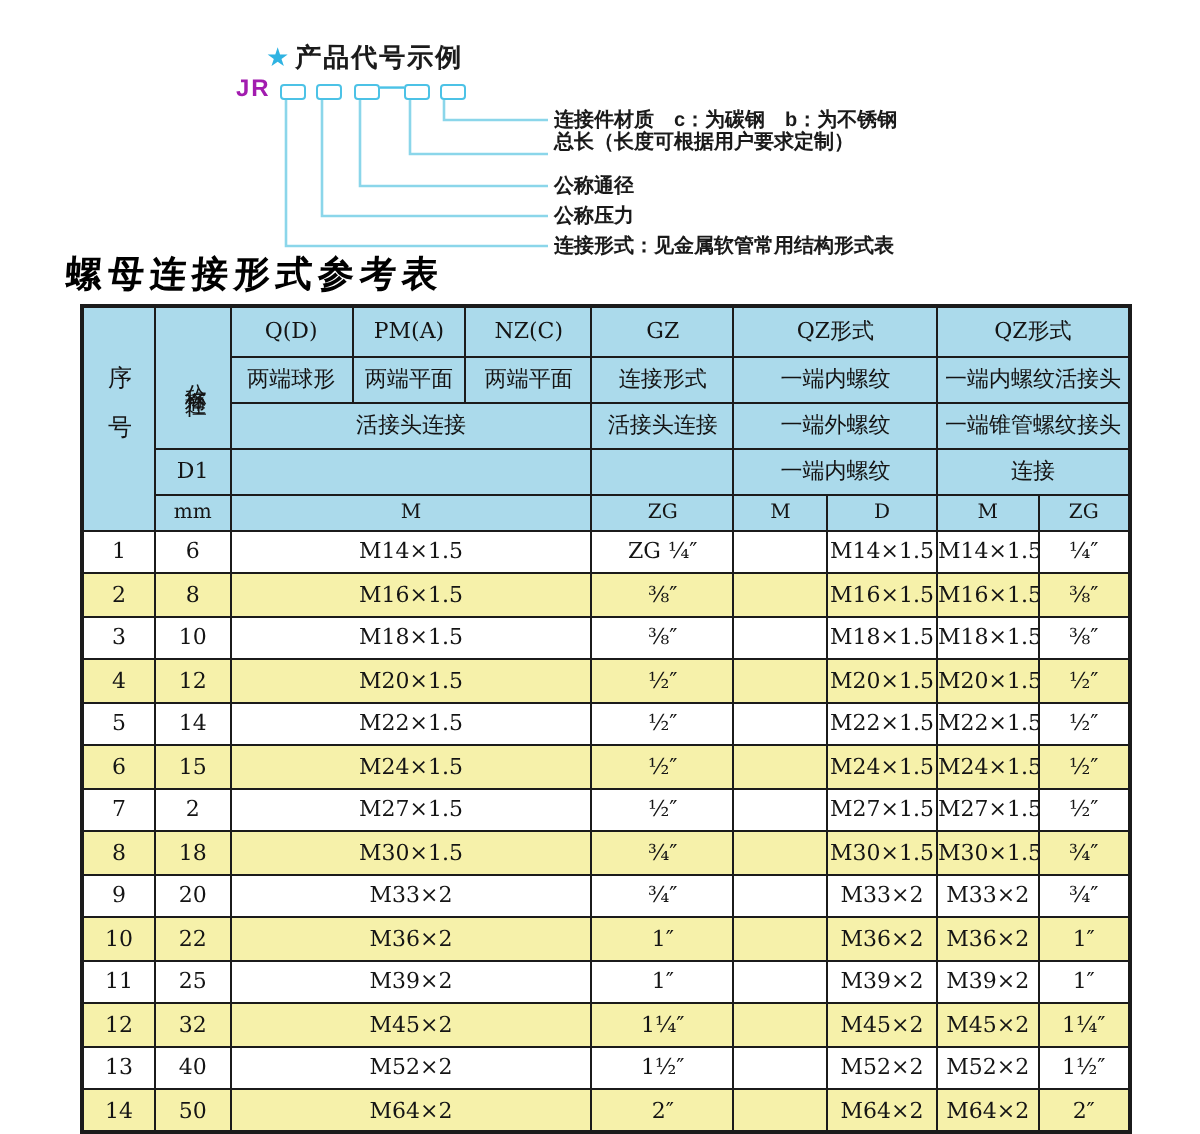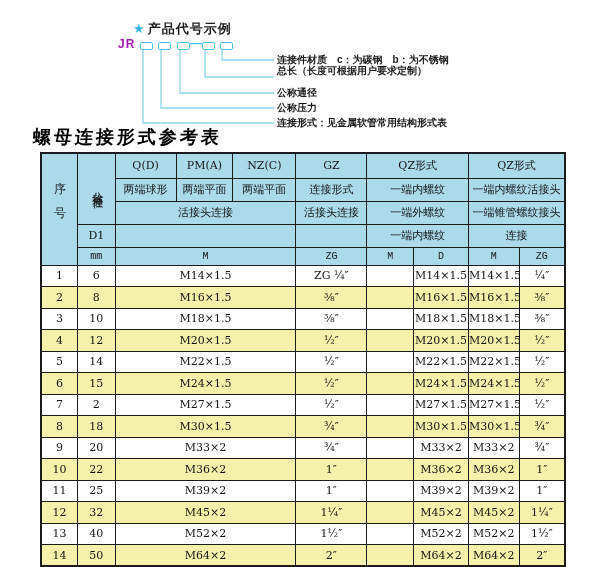--- a/index.html
+++ b/index.html
@@ -56,21 +56,21 @@
   thead tr:nth-child(4){height:23px;padding-left:48px;}
   thead tr:nth-child(5){height:18px;}
   tbody tr{height:21.5px;background:var(--row-bg);}
   tbody tr.alt{background:var(--row-alt-bg);}
   .vtext{
     writing-mode:vertical-lr;text-orientation:upright;margin:auto;
     font-size:12px;display:inline-block;
   }
   .seq-text{letter-spacing:26px;transform:translateY(-10px);}
   .dn-text{letter-spacing:2px;font-size:11px;transform:translateY(-1px);}
-  .small{font-size:10px;font-family:Liberation Mono, monospace;}
+  .small{font-size:10px;}
 </style>
 </head>
 <body>
 
 <div class="diagram-title">
   <span class="star">★</span><span>产品代号示例</span>
 </div>
 
 <span class="code-prefix">JR</span>
 <span class="code-box" style="left:140px"></span>

